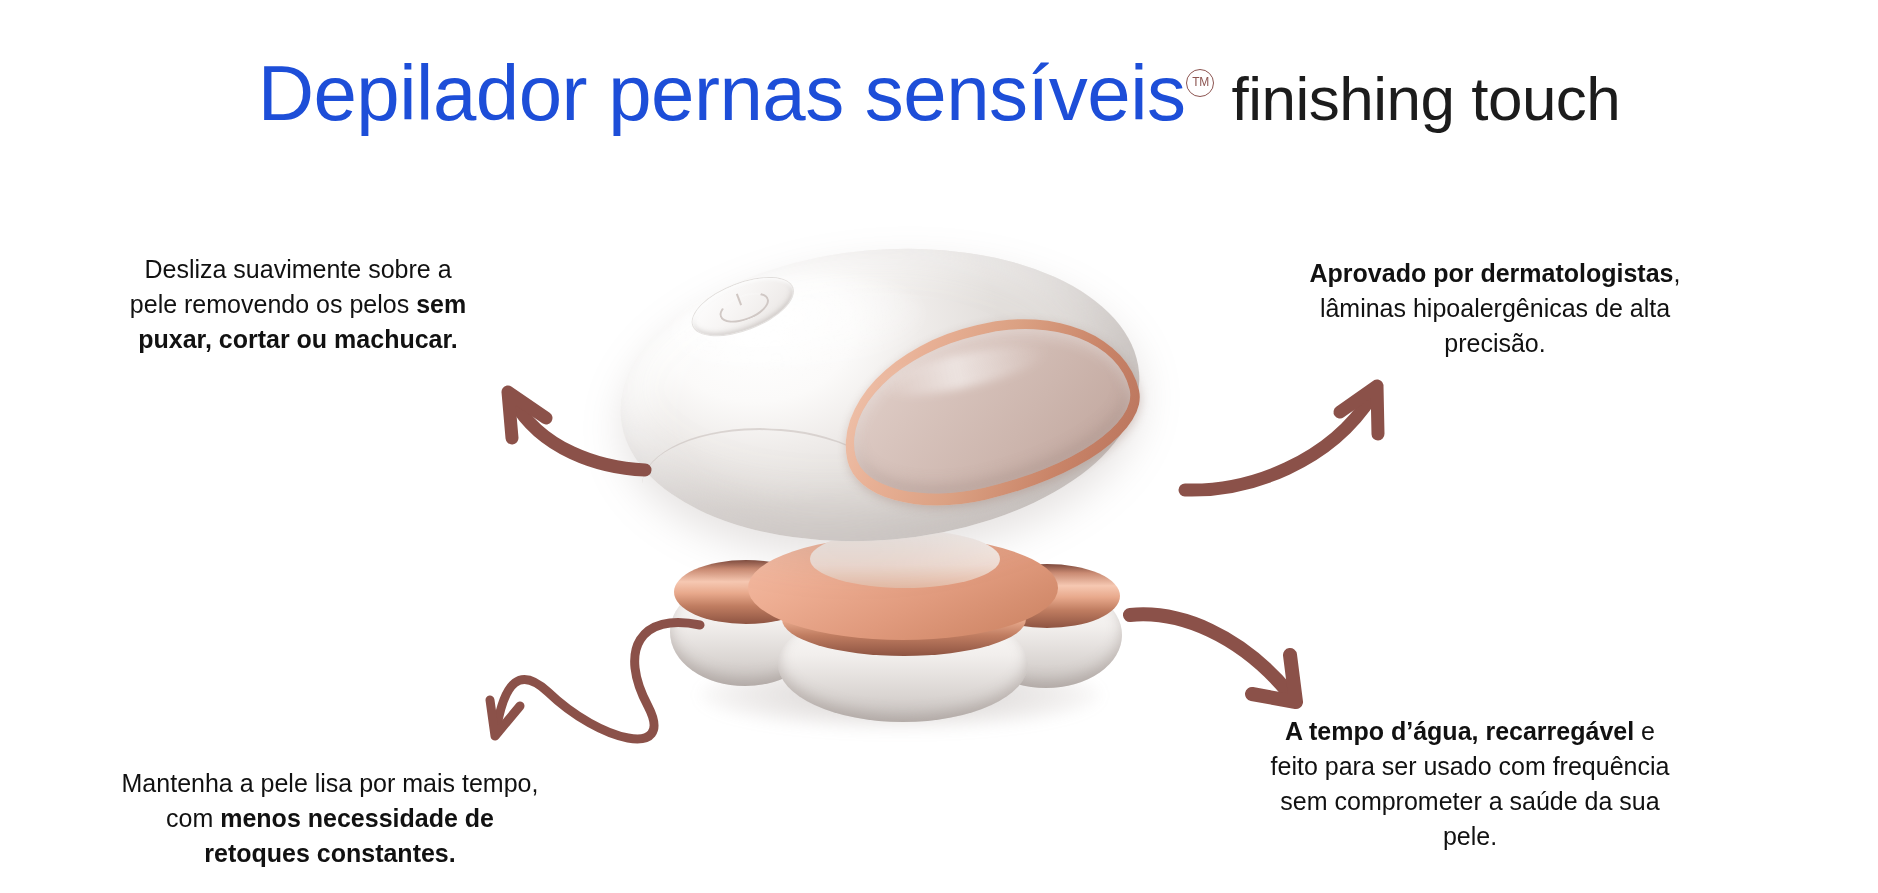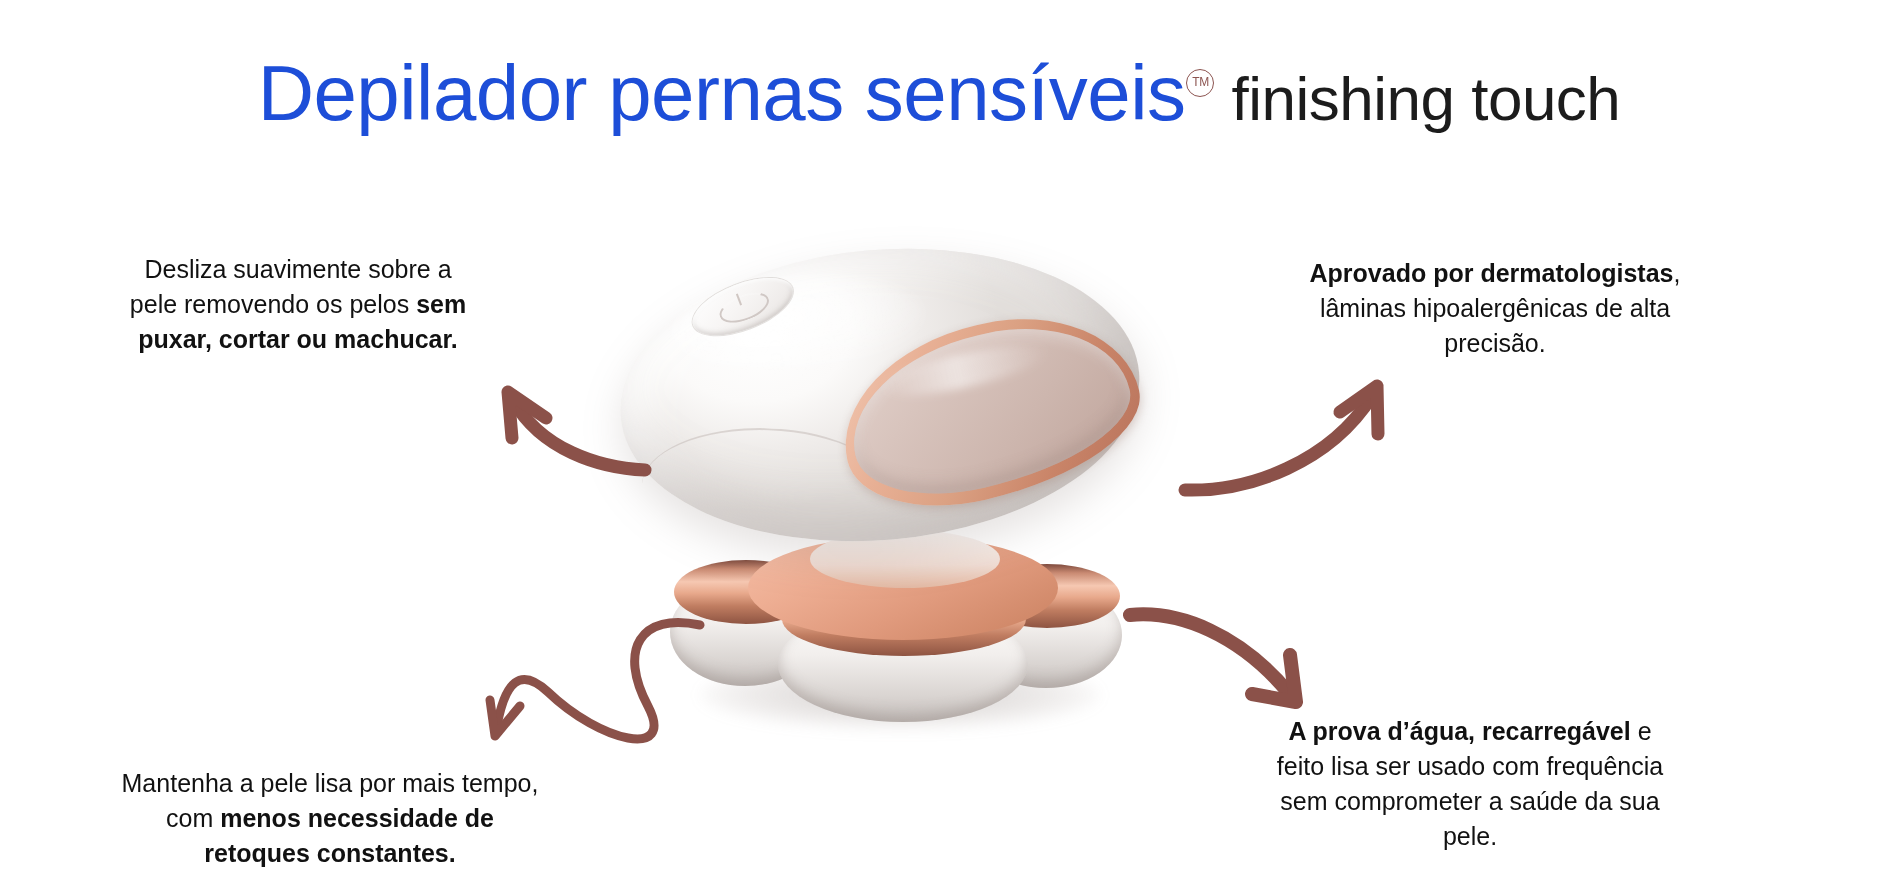--- a/index.html
+++ b/index.html
@@ -300,15 +300,15 @@
 
     </g>
   </svg>
 
   <div class="callout" id="callout-top-left"><span>Desliza suavimente sobre a pele removendo os pelos </span><b>sem puxar, cortar ou machucar.</b></div>
 
   <div class="callout" id="callout-top-right"><b>Aprovado por dermatologistas</b><span>, lâminas hipoalergênicas de alta precisão.</span></div>
 
   <div class="callout" id="callout-bottom-left"><span>Mantenha a pele lisa por mais tempo, com </span><b>menos necessidade de retoques constantes.</b></div>
 
-  <div class="callout" id="callout-bottom-right"><b>A prova d’água, recarregável</b><span> e feito lisa ser usado com frequência sem comprometer a saúde da sua pele.</span></div>
+  <div class="callout" id="callout-bottom-right"><b>A tempo d’água, recarregável</b><span> e feito para ser usado com frequência sem comprometer a saúde da sua pele.</span></div>
 
 </div>
 
 </body></html>

